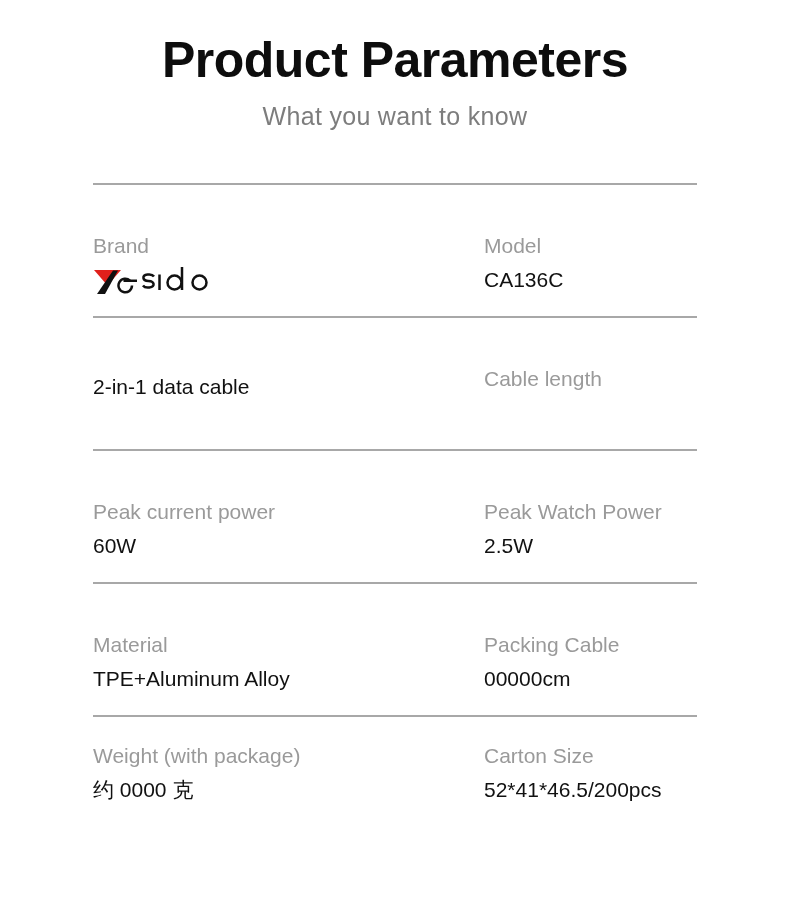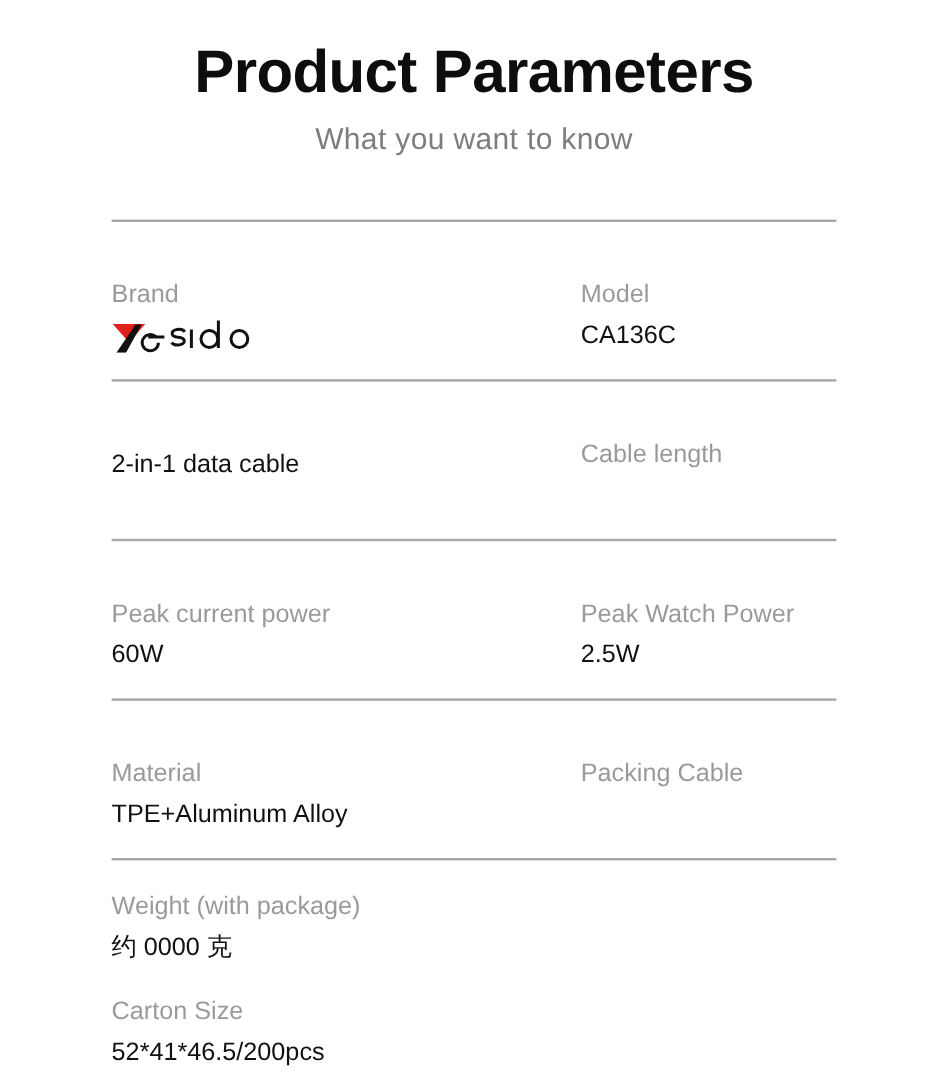--- a/index.html
+++ b/index.html
@@ -60,21 +60,20 @@
   }
 
   .spec-row {
     display: flex;
     align-items: flex-start;
     height: 131px;
     box-sizing: border-box;
   }
   .spec-row.last-row {
     height: 103px;
-    flex-direction: column;
   }
 
   .spec-cell {
     display: flex;
     flex-direction: column;
     justify-content: flex-start;
   }
   .spec-cell.left  { width: 391px; }
   .spec-cell.right { width: 213px; }
 
@@ -198,20 +197,21 @@
     <div class="spec-row">
       <div class="spec-cell left">
         <div class="cell-inner">
           <div class="spec-label">Material</div>
           <div class="spec-value">TPE+Aluminum Alloy</div>
         </div>
       </div>
       <div class="spec-cell right">
         <div class="cell-inner">
           <div class="spec-label">Packing Cable</div>
+          <div class="spec-value">00000cm</div>
         </div>
       </div>
     </div>
 
     <div class="divider"></div>
 
     <div class="spec-row last-row">
       <div class="spec-cell left">
         <div class="cell-inner">
           <div class="spec-label">Weight (with package)</div>

